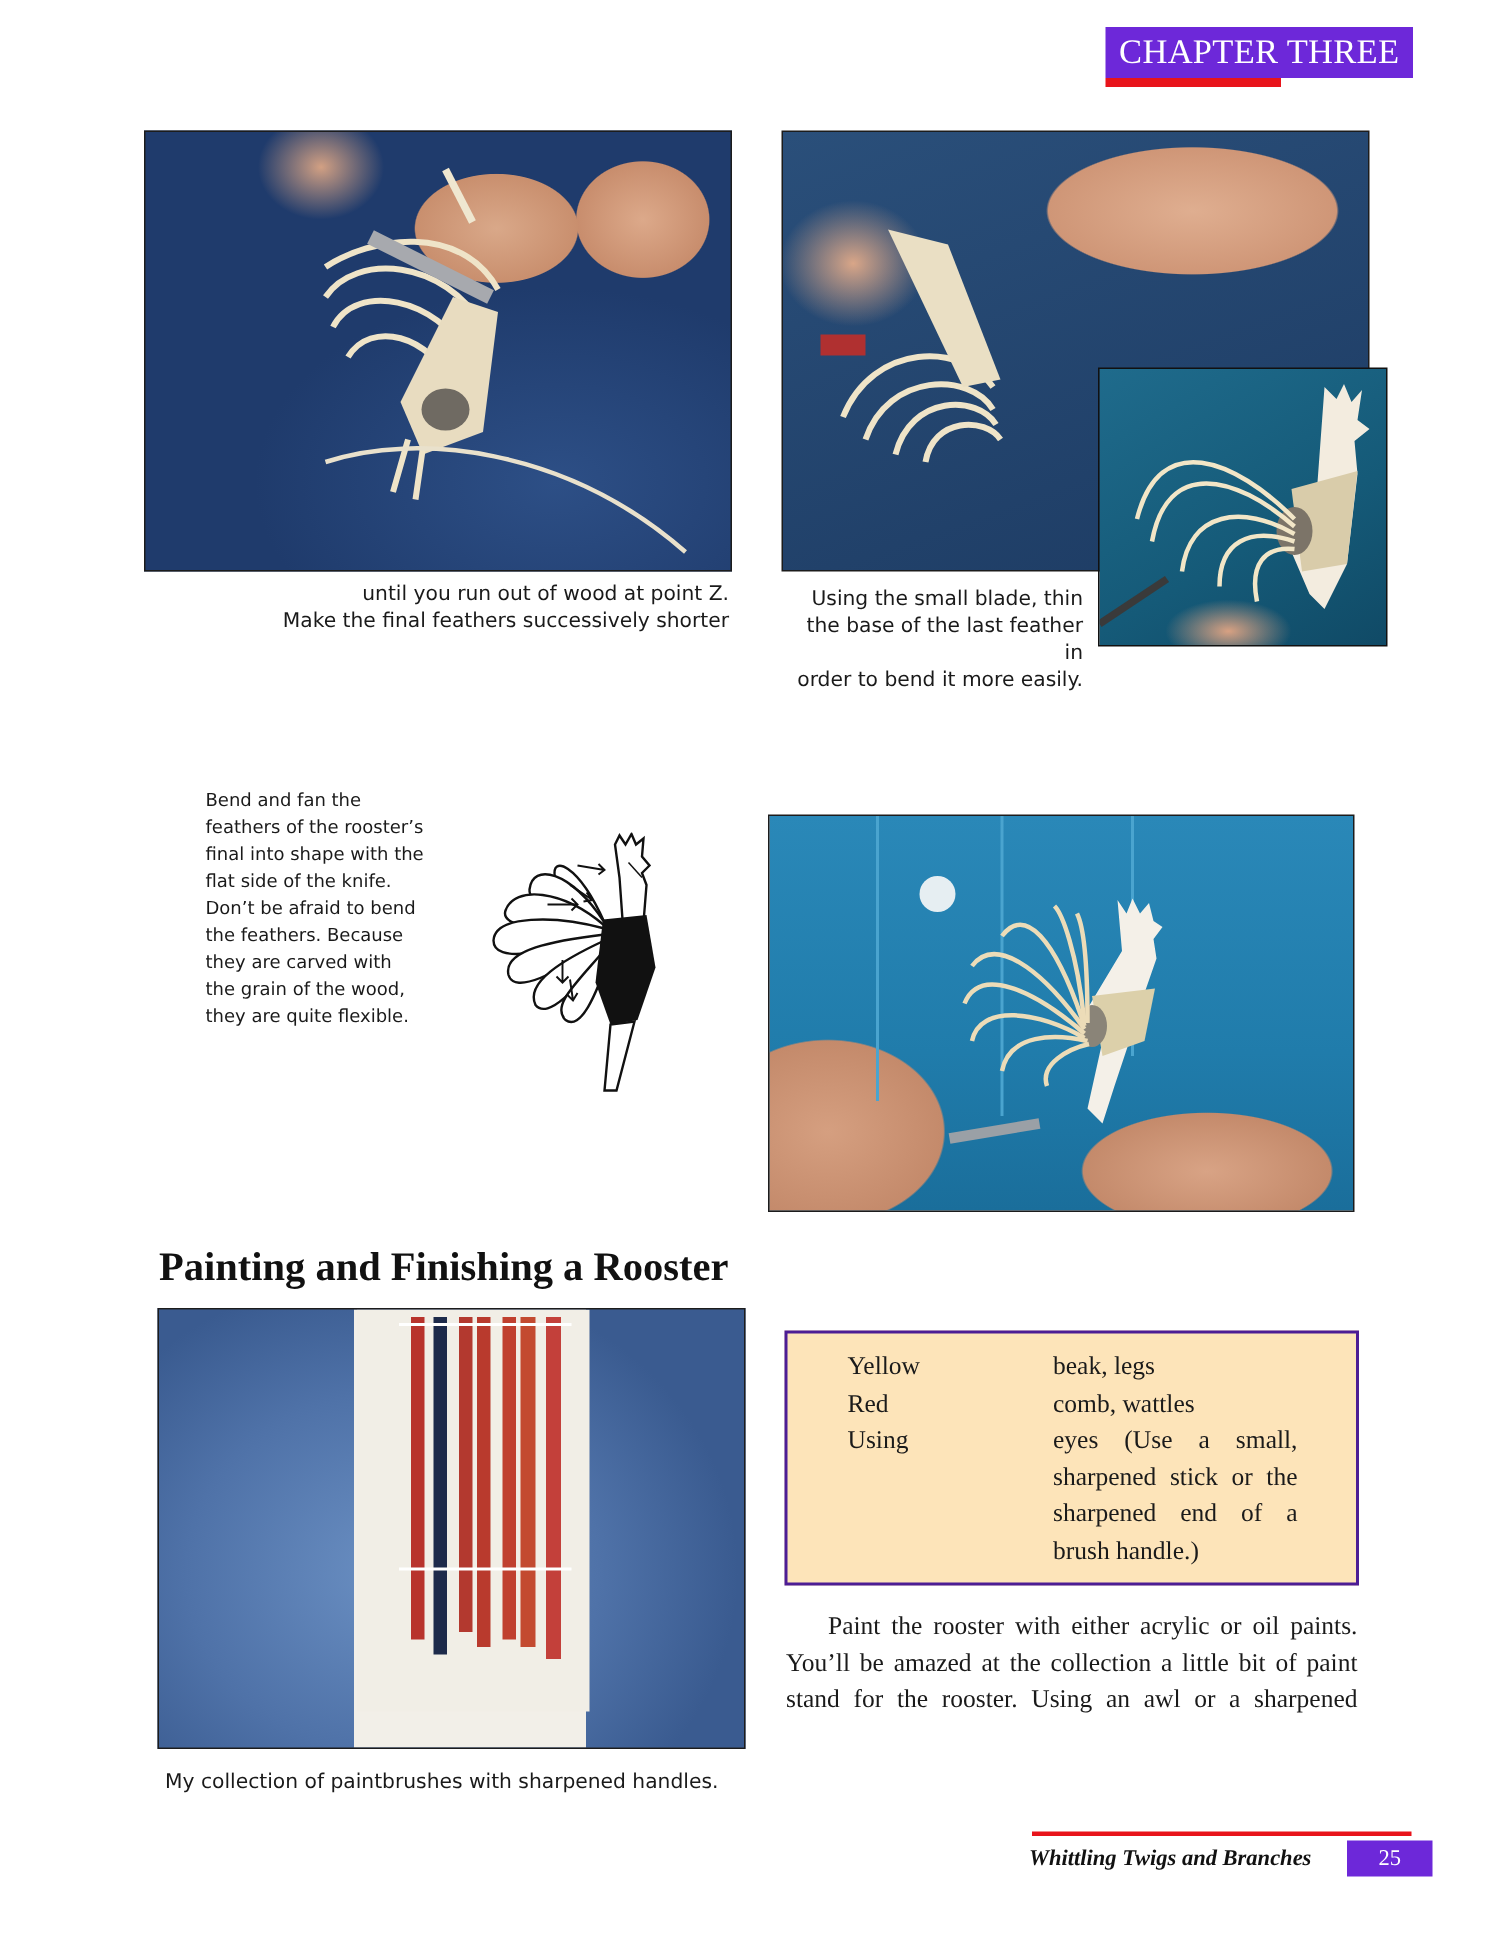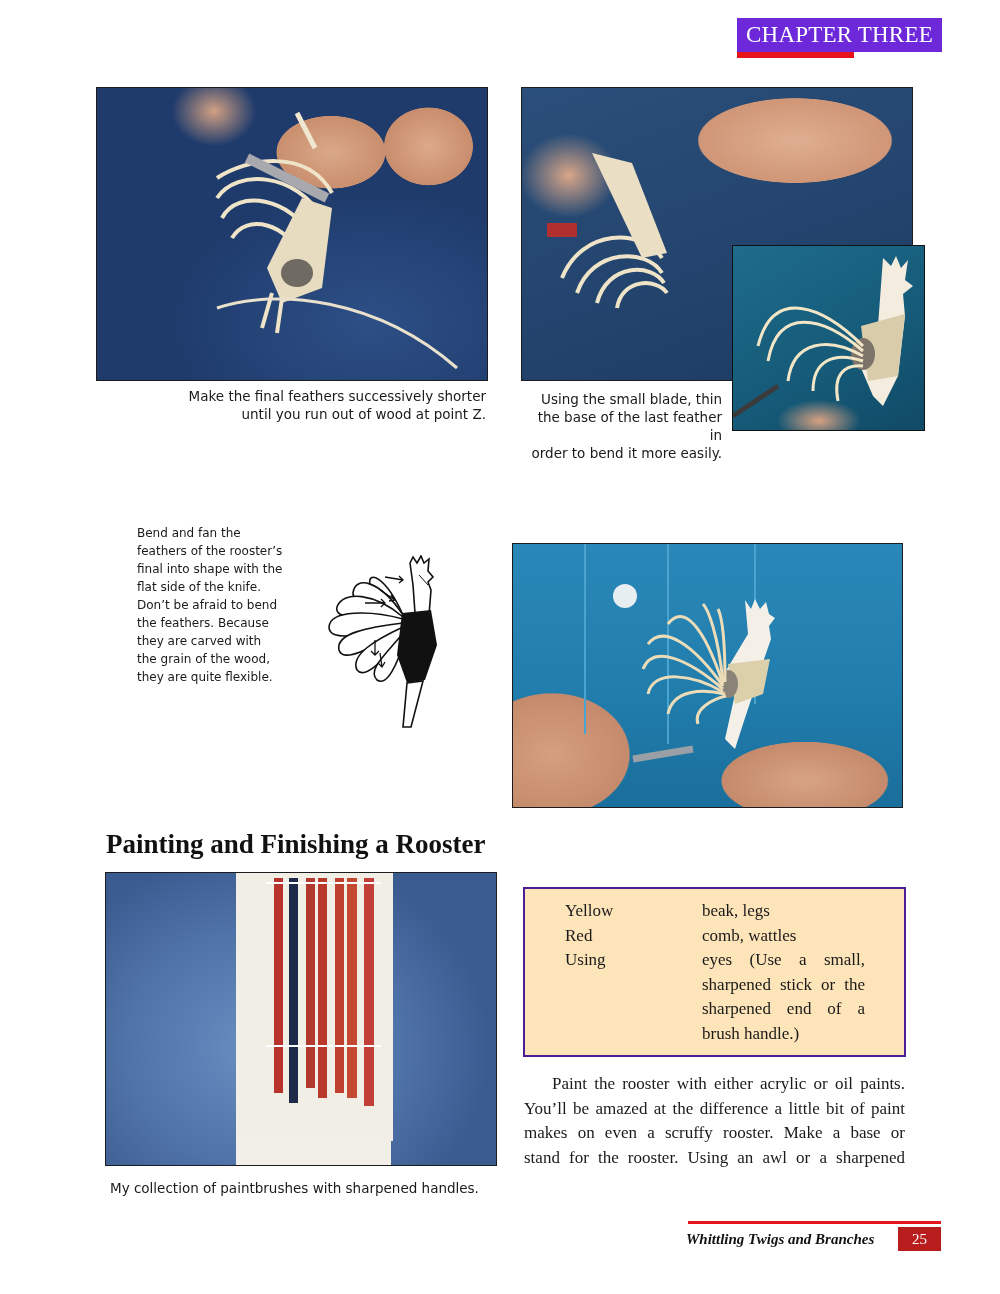--- a/index.html
+++ b/index.html
@@ -46,21 +46,21 @@
     font-family:"Liberation Serif", serif; font-size:17px; line-height:24.5px; }
   .paint-row { position:absolute; left:40px; width:320px; }
   .paint-color { position:absolute; left:0; }
   .paint-use { position:absolute; left:137px; width:163px; text-align:justify; }
 
   .body-text { left:524px; top:1072px; width:381px; font-family:"Liberation Serif", serif; font-size:17px; line-height:24.5px; text-align:justify; text-align-last:justify; }
   .body-text .indent { display:inline-block; width:28px; }
 
   .footer-red { left:688px; top:1221px; width:253px; height:3px; background:#e8141b; }
   .footer-title { left:686px; top:1228px; font-family:"Liberation Serif", serif; font-style:italic; font-weight:bold; font-size:15px; line-height:22px; color:#111; }
-  .footer-page { left:898px; top:1227px; width:43px; height:24px; background:#b91c1c; color:#fff; font-family:"Liberation Serif", serif; font-size:15px; line-height:24px; text-align:center; }
+  .footer-page { left:898px; top:1227px; width:57px; height:24px; background:#6d28d9; color:#fff; font-family:"Liberation Serif", serif; font-size:15px; line-height:24px; text-align:center; }
 </style>
 </head>
 <body>
 
 <div class="abs chapter-box">CHAPTER THREE</div>
 <div class="abs chapter-red"></div>
 
 <div class="abs photo denim-1" style="left:96px;top:87px;width:392px;height:294px;" title="Hands carving final rooster tail feathers on a twig over denim jeans">
   <svg class="rooster-svg" width="392" height="294">
     <path d="M120 90 C 150 70, 210 60, 235 105" stroke="#efe4c8" stroke-width="4" fill="none"></path>
@@ -69,22 +69,22 @@
     <path d="M135 150 C 150 125, 190 135, 205 170" stroke="#efe4c8" stroke-width="4" fill="none"></path>
     <path d="M205 110 L 235 120 L 225 200 L 185 215 L 170 180 Z" fill="#e8dcc0"></path>
     <ellipse cx="200" cy="185" rx="16" ry="14" fill="#6f6a62"></ellipse>
     <path d="M175 205 L 165 240 M 185 210 L 180 245" stroke="#efe4c8" stroke-width="4"></path>
     <path d="M120 220 C 180 200, 280 210, 360 280" stroke="#e9e1cc" stroke-width="3" fill="none"></path>
     <path d="M200 25 L 218 60" stroke="#efe7d0" stroke-width="5"></path>
     <path d="M150 70 L 230 110" stroke="#a7a9ae" stroke-width="10"></path>
   </svg>
 </div>
 <div class="abs caption" style="left:150px;top:387px;width:336px;text-align:right;">
+  <div>until you run out of wood at point Z.</div>
   <div>Make the final feathers successively shorter</div>
-  <div>until you run out of wood at point Z.</div>
 </div>
 
 <div class="abs photo denim-2" style="left:521px;top:87px;width:392px;height:294px;" title="Hands using the small blade of a pocketknife on the rooster's last feather">
   <svg class="rooster-svg" width="392" height="294">
     <path d="M40 190 C 60 140, 120 140, 140 170" stroke="#efe4c8" stroke-width="4" fill="none"></path>
     <path d="M55 205 C 70 160, 125 160, 140 185" stroke="#efe4c8" stroke-width="4" fill="none"></path>
     <path d="M75 215 C 85 175, 130 175, 142 195" stroke="#efe4c8" stroke-width="4" fill="none"></path>
     <path d="M95 220 C 100 190, 135 190, 145 205" stroke="#efe4c8" stroke-width="4" fill="none"></path>
     <path d="M70 65 L 110 75 L 145 165 L 120 170 Z" fill="#eadfc4"></path>
     <rect x="25" y="135" width="30" height="14" fill="#b03030"></rect>
@@ -202,20 +202,19 @@
       <div style="text-align-last:justify;">eyes (Use a small,</div>
       <div style="text-align-last:justify;">sharpened stick or the</div>
       <div style="text-align-last:justify;">sharpened end of a</div>
       <div>brush handle.)</div>
     </div>
   </div>
 </div>
 
 <div class="abs body-text">
   <div><span class="indent"></span><span>Paint the rooster with either acrylic or oil paints.</span></div>
-  <div>You’ll be amazed at the difference a little bit of paint</div>
-  <div>makes on even a scruffy rooster. Make a base or</div>
+  <div>You’ll be amazed at the collection a little bit of paint</div>
   <div>stand for the rooster. Using an awl or a sharpened</div>
 </div>
 
 <div class="abs footer-red"></div>
 <div class="abs footer-title">Whittling Twigs and Branches</div>
 <div class="abs footer-page">25</div>
 
 </body></html>

